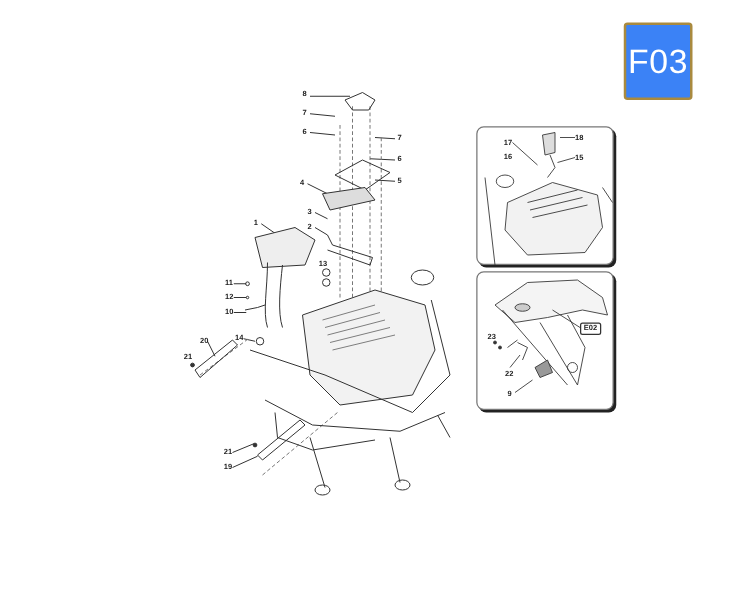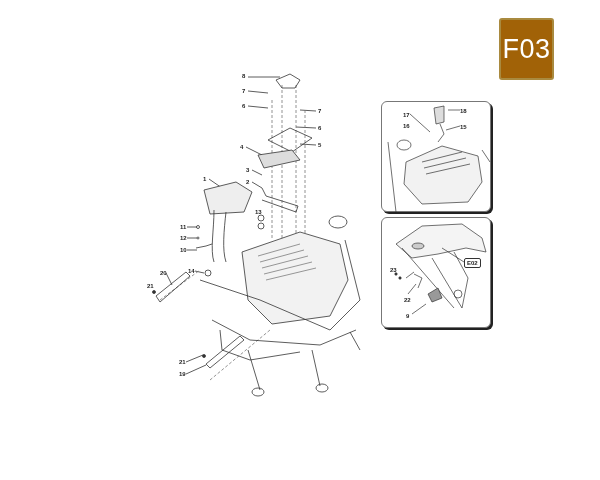--- a/index.html
+++ b/index.html
@@ -1,19 +1,19 @@
 <!DOCTYPE html>
 <html><head>
 <meta charset="utf-8">
 <style>
   html, body { margin:0; padding:0; background:#ffffff; }
   body { width:600px; height:480px; position:relative; overflow:hidden; font-family:"Liberation Sans", sans-serif; }
   .badge {
     position:absolute; left:499px; top:18px; width:55px; height:62px;
-    background:#a16207; border:2px solid #a98a3f; border-radius:3px;
+    background:#3b82f6; border:2px solid #a98a3f; border-radius:3px;
     box-sizing:border-box; color:#ffffff; font-size:27px;
     display:flex; align-items:center; justify-content:center; letter-spacing:0.5px;
   }
   .lbl { position:absolute; font-size:6px; font-weight:bold; color:#222; line-height:6px; }
   .inset {
     position:absolute; background:#fff; border:1px solid #777; border-radius:6px;
     box-shadow:2px 2px 0 #222; box-sizing:border-box;
   }
   .e02 {
     position:absolute; font-size:6px; font-weight:bold; color:#222;

